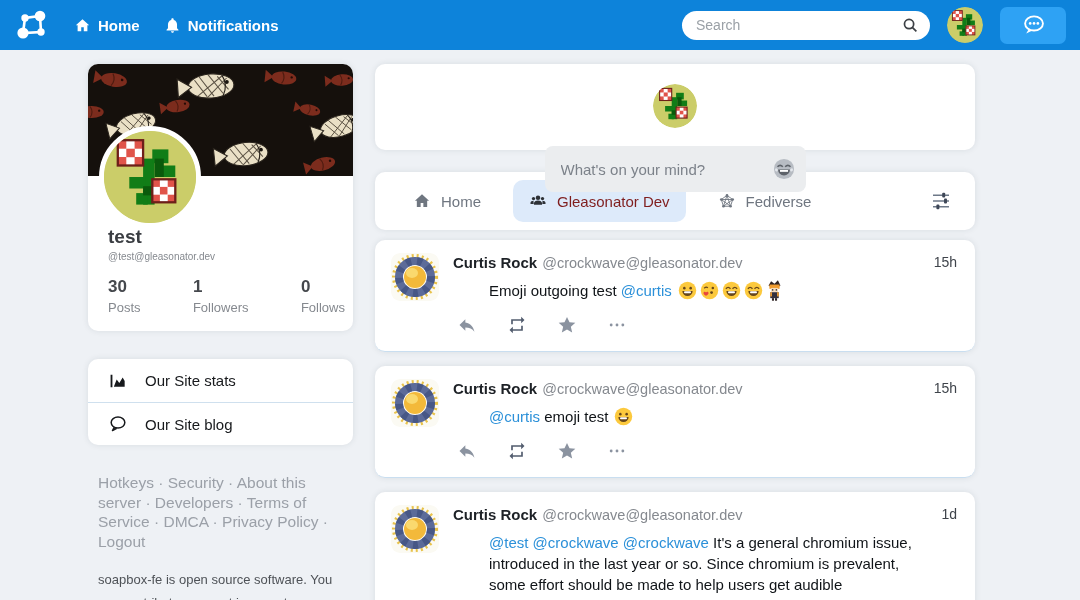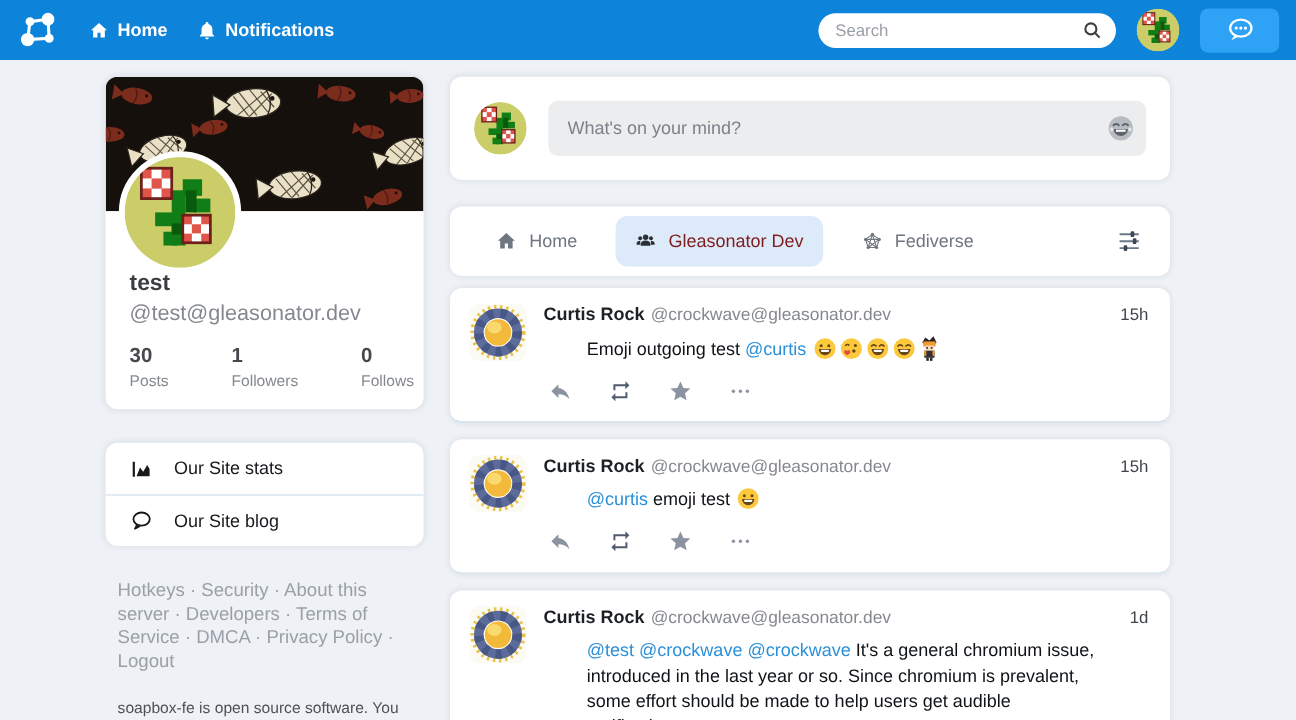--- a/index.html
+++ b/index.html
@@ -29,40 +29,40 @@
   .card { background:#fff; border-radius:10px; box-shadow:0 0 6px rgba(31,45,61,.10); }
 
   
   .sidebar { position:absolute; left:88px; top:64px; width:265px; }
   .profile-card { position:relative; overflow:hidden; margin-bottom:14px; }
   .banner { width:265px; height:112px; display:block; cursor:pointer; }
   .profile-avatar { position:absolute; left:11px; top:62px; width:102px; height:102px; border-radius:50%;
                     border:5px solid #fff; overflow:hidden; background:#cbcd69; cursor:pointer; }
   .profile-info { padding:50px 4px 16px 20px; }
   .profile-name { font-size:19px; font-weight:bold; color:#3a3d42; }
-  .profile-handle { font-size:18px; color:#85898f; margin-top:3px; }
+  .profile-handle { font-size:10px; color:#85898f; margin-top:3px; }
   .profile-stats { display:flex; justify-content:space-between; margin-top:15px; padding-right:4px; }
   .stat-value { font-size:17px; font-weight:bold; color:#45484d; }
   .stat-label { font-size:13px; color:#85898f; margin-top:3px; }
 
   .menu-card { margin-bottom:16px; overflow:hidden;margin-top:28px; }
   .menu-item { display:flex; align-items:center; gap:17px; height:43px; padding:0 20px;
                font-size:15px; color:#17191c; cursor:pointer; }
   .menu-item + .menu-item { border-top:1px solid #cfe0ee; }
   .menu-item svg { width:20px; height:20px; color:#17191c; }
 
   .sidebar-footer { padding:12px 8px 0 10px; }
   .footer-links { font-size:15.5px; color:#9ba0a8; line-height:1.26; width:232px; }
   .footer-links .flink { cursor:pointer; }
   .about { margin-top:17px; font-size:13px; color:#4e5257; line-height:1.8; width:248px; }
   .about .repo-link { color:#84888f; text-decoration:underline; cursor:pointer; }
 
   
   .main { position:absolute; left:375px; top:64px; width:600px; }
-  .composer-card { display:flex; align-items:center; gap:18px; padding:20px; height:86px; margin-bottom:22px; }
+  .composer-card { display:flex; align-items:center; gap:18px; padding:20px; height:86px; margin-bottom:22px;flex-direction:column; }
   .composer-avatar { width:44px; height:44px; border-radius:50%; overflow:hidden; flex-shrink:0; cursor:pointer; }
   .composer-wrap { position:relative; flex:1; }
   .composer-wrap input { width:100%; height:46px; background:#ebedef; border:none; border-radius:8px;
                          padding:0 46px 0 16px; font-size:15px; color:#333; outline:none; font-family:inherit; }
   .composer-wrap input::placeholder { color:#7c828a; }
   .composer-emoji { position:absolute; right:12px; top:12px; width:22px; height:22px; cursor:pointer; }
   .composer-emoji svg { width:22px; height:22px; display:block; }
 
   .tabs-card { height:58px; display:flex; align-items:center; padding:0 22px; gap:16px; margin-bottom:10px; }
   .tab { display:flex; align-items:center; gap:10px; font-size:15px; color:#6f7680;

